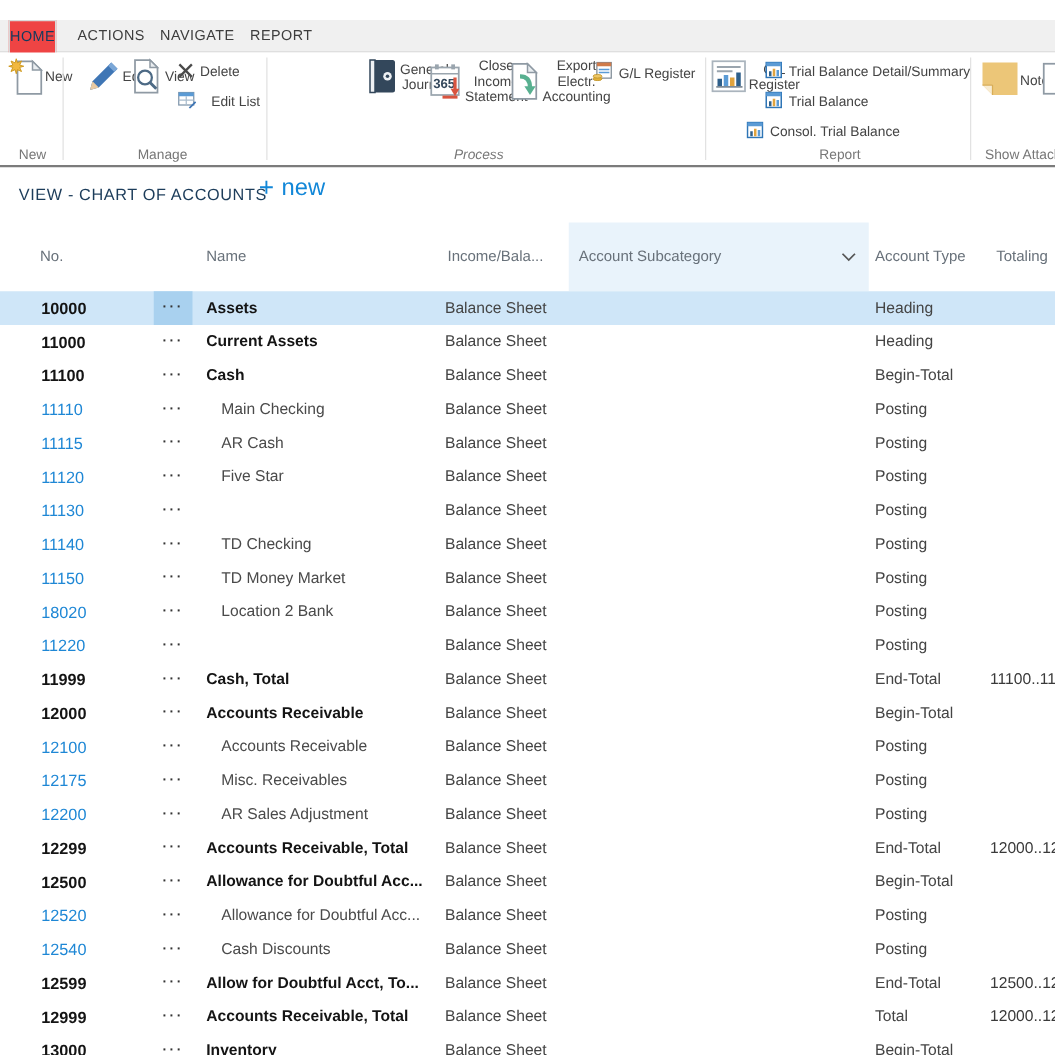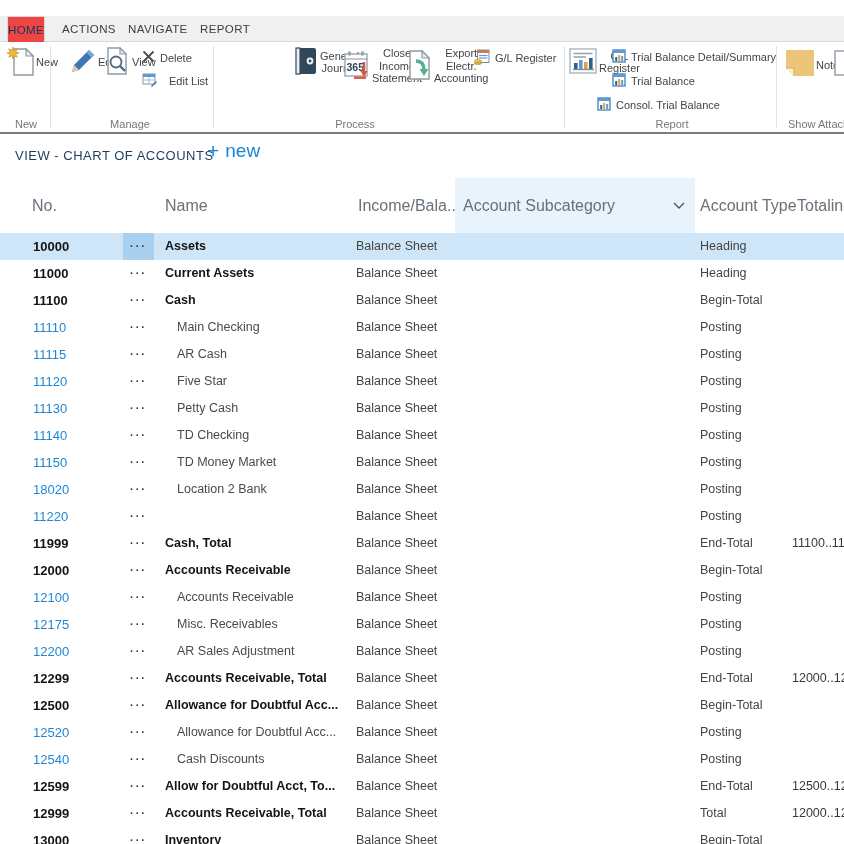--- a/index.html
+++ b/index.html
@@ -25,21 +25,21 @@
   .rbtn-sm { position:absolute; display:flex; align-items:center; gap:5px; font-size:11px; color:#444; white-space:nowrap; cursor:pointer; }
 
   
   #pagetitle-row { position:absolute; left:0; top:134px; width:844px; height:44px; background:#fff; }
   #pagetitle { position:absolute; left:15px; top:14px; font-size:13px; letter-spacing:.5px; color:#1c3c5a; }
   #newaction { position:absolute; left:207px; top:6px; font-size:19px; color:#1287d8; cursor:pointer; display:flex; align-items:center; gap:6px; }
   #newaction .plus { font-size:21px; font-weight:300; line-height:20px; }
 
   
   #gridhead { position:absolute; left:0; top:178px; width:844px; height:55px; background:#fff; }
-  .hcell { position:absolute; top:0; height:55px; line-height:55px; font-size:16px; color:#68717a; white-space:nowrap; cursor:pointer; }
+  .hcell { position:absolute; top:0; height:55px; line-height:55px; font-size:12px; color:#68717a; white-space:nowrap; cursor:pointer; }
   #hcell-subcat { left:455px; width:240px; background:#e9f3fb; padding-left:8px; }
   #hcell-subcat svg { position:absolute; right:10px; top:24px; }
 
   
   #rows { position:absolute; left:0; top:233px; width:844px; }
   .row { position:relative; width:844px; height:27px; background:#fff; cursor:pointer; }
   .row.selected { background:#cfe6f8; }
   .cell { position:absolute; top:0; height:27px; line-height:27px; font-size:12.5px; color:#444; white-space:nowrap; overflow:hidden; }
   .c-no   { left:33px;  width:85px;  font-size:13px; }
   .c-dots { left:123px; width:31px;  text-align:center; font-weight:bold; font-size:11px;
@@ -167,21 +167,21 @@
         <rect x="3.5" y="1" width="11.5" height="12.5" fill="#fff" stroke="#7f8b96" stroke-width="1"></rect>
         <rect x="3.5" y="1" width="11.5" height="3" fill="#d07b4a"></rect>
         <line x1="5" y1="6.5" x2="13.5" y2="6.5" stroke="#5b9bd5" stroke-width="1.2"></line>
         <line x1="5" y1="9" x2="13.5" y2="9" stroke="#5b9bd5" stroke-width="1.2"></line>
         <ellipse cx="4" cy="14" rx="3.6" ry="1.5" fill="#e3b23c" stroke="#b98c1f" stroke-width="0.6"></ellipse>
         <ellipse cx="4" cy="12" rx="3.6" ry="1.5" fill="#ecc666" stroke="#b98c1f" stroke-width="0.6"></ellipse>
       </svg>
     </span>
     <span>G/L Register</span>
   </div>
-  <div class="grp-label" style="left:320px; width:70px;">Process</div>
+  <div class="grp-label" style="left:348px; width:70px;font-style:italic;">Process</div>
   <div class="vsep" style="left:564px;"></div>
 
   <div class="rbtn-lg" style="left:567px; width:46px;">
     <span class="ic">
       <svg width="32" height="32" viewBox="0 0 32 32">
         <rect x="3" y="4" width="26" height="24" fill="#fff" stroke="#aab4bd" stroke-width="1.4"></rect>
         <line x1="6.5" y1="8.5" x2="25.5" y2="8.5" stroke="#9aa5ae" stroke-width="1.6"></line>
         <line x1="6.5" y1="12" x2="19" y2="12" stroke="#9aa5ae" stroke-width="1.6"></line>
         <rect x="7" y="18" width="3.6" height="6" fill="#2e5f8a"></rect>
         <rect x="12" y="15" width="3.6" height="9" fill="#5b9bd5"></rect>
@@ -320,21 +320,20 @@
       <span class="cell c-no">11120</span>
       <span class="cell c-dots">···</span>
       <span class="cell c-name">Five Star</span>
       <span class="cell c-inc">Balance Sheet</span>
       <span class="cell c-type">Posting</span>
       <span class="cell c-tot"></span>
     </div>
     <div class="row lnk ind">
       <span class="cell c-no">11130</span>
       <span class="cell c-dots">···</span>
-      <span class="cell c-name">Petty Cash</span>
       <span class="cell c-inc">Balance Sheet</span>
       <span class="cell c-type">Posting</span>
       <span class="cell c-tot"></span>
     </div>
     <div class="row lnk ind">
       <span class="cell c-no">11140</span>
       <span class="cell c-dots">···</span>
       <span class="cell c-name">TD Checking</span>
       <span class="cell c-inc">Balance Sheet</span>
       <span class="cell c-type">Posting</span>

